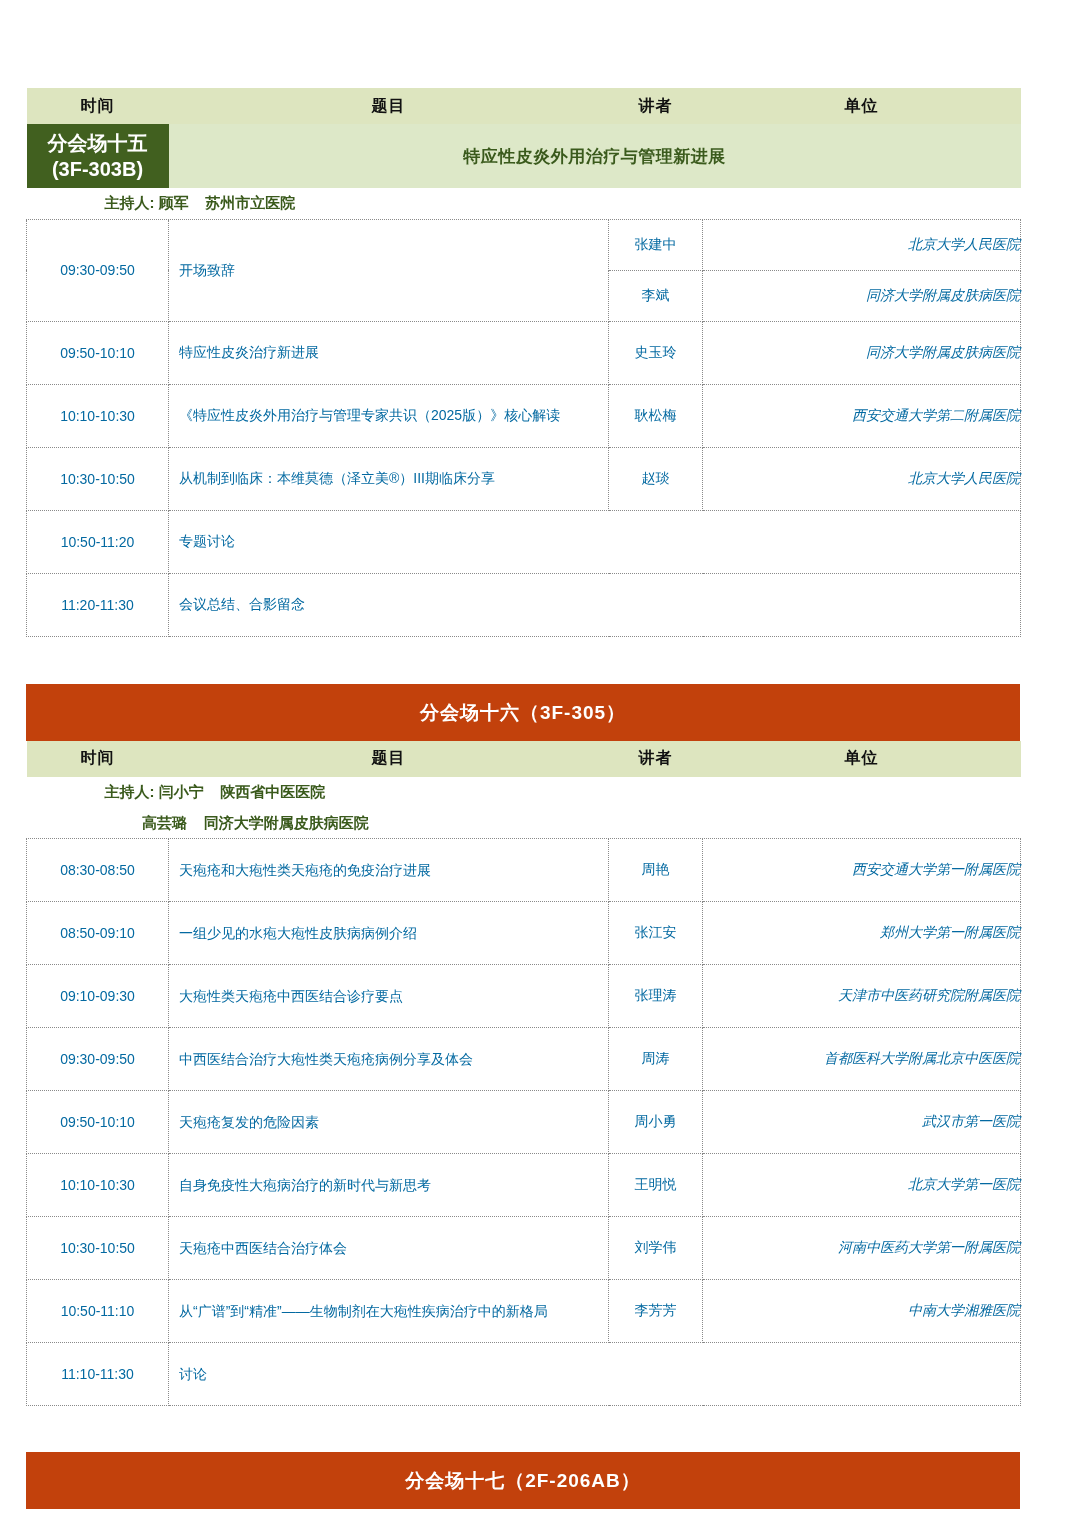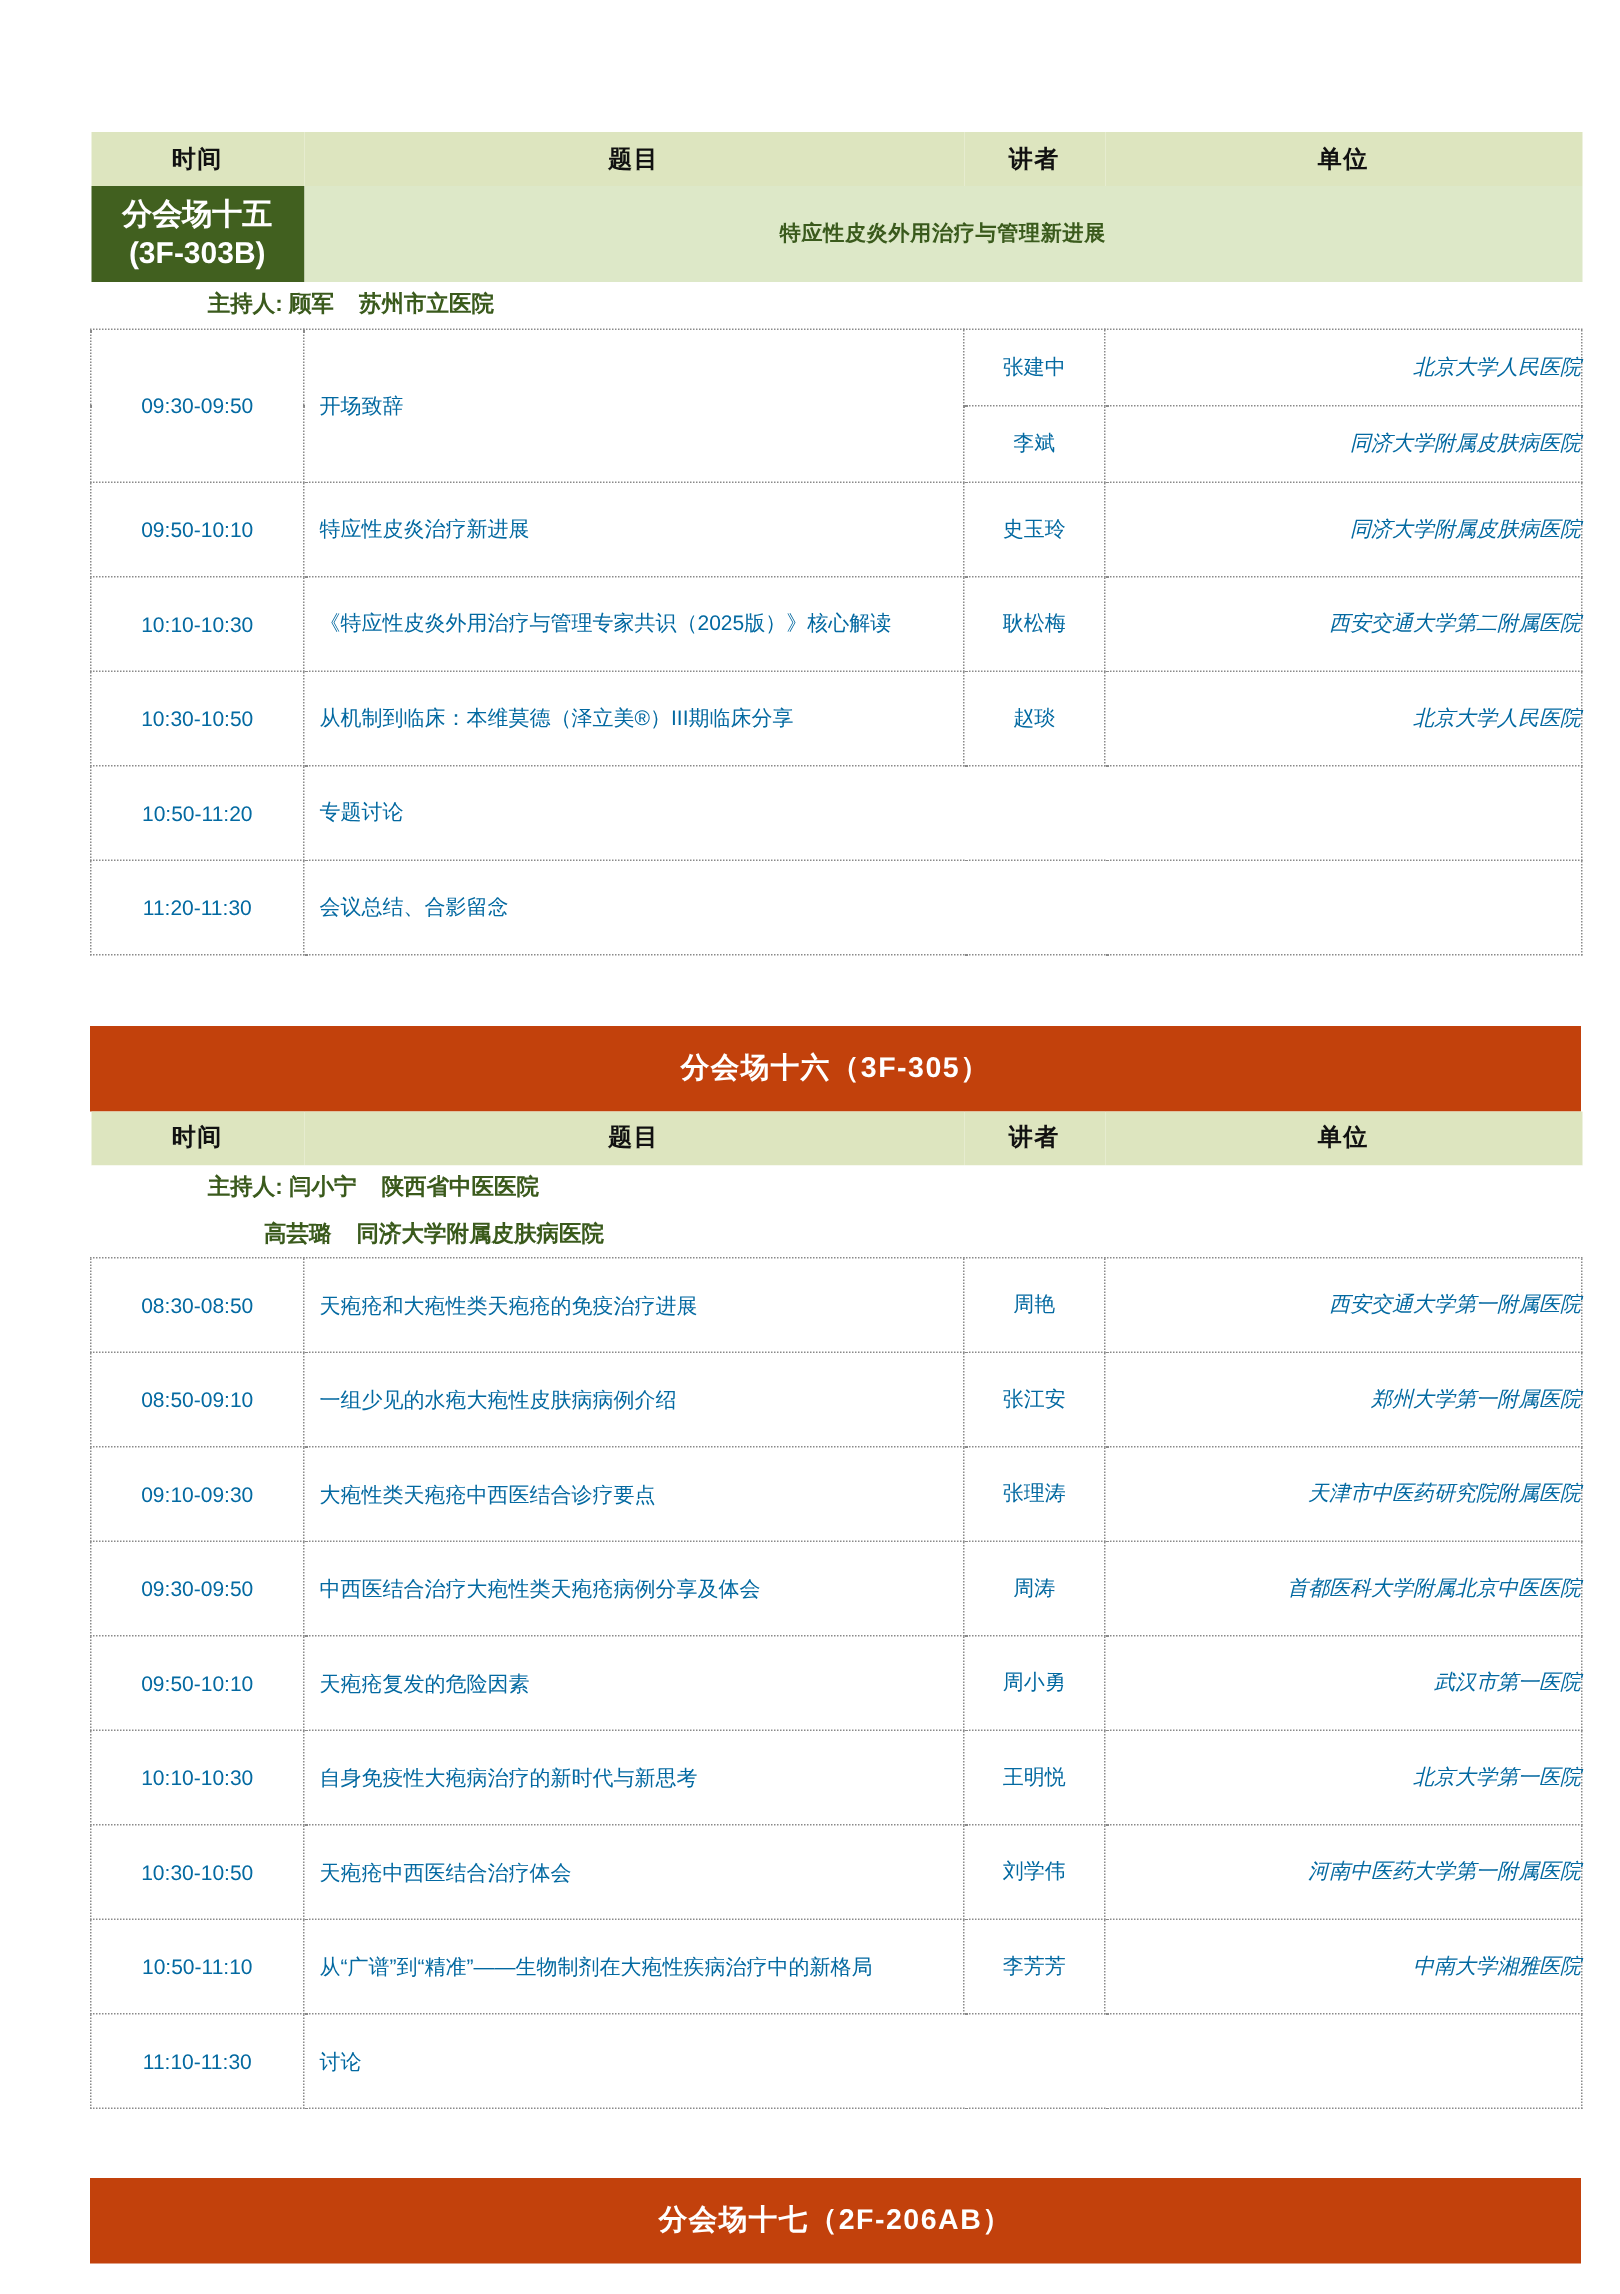--- a/index.html
+++ b/index.html
@@ -12,21 +12,21 @@
     background: #ffffff;
     font-family: "Liberation Sans", "DejaVu Sans", sans-serif;
     color: #1a1a1a;
     overflow: hidden;
   }
   .page {
     position: relative;
     width: 1080px;
     height: 1529px;
     box-sizing: border-box;
-    padding: 0 60px;
+    padding: 0 26px;
   }
 
   
   .sched-table {
     width: 994px;
     border-collapse: collapse;
     table-layout: fixed;
     font-size: 14.5px;
   }
   .sched-table td, .sched-table th {
@@ -60,21 +60,21 @@
     font-size: 20px;
     line-height: 1.32;
     text-align: center;
     height: 64px;
     padding: 4px 2px;
   }
   .sessiontitle-cell {
     background: #dde8c8;
     color: #3a5a1c;
     font-weight: bold;
-    font-size: 14px;
+    font-size: 17px;
     text-align: center;
     height: 64px;
     letter-spacing: 0.5px;
   }
 
   
   .chair-cell {
     background: #ffffff;
     border-bottom: 1px dotted #8a8a8a;
     padding: 10px 0 10px 0;

